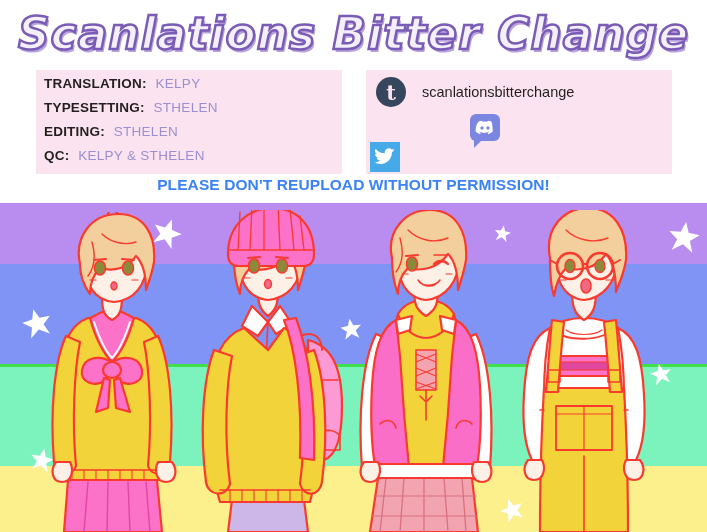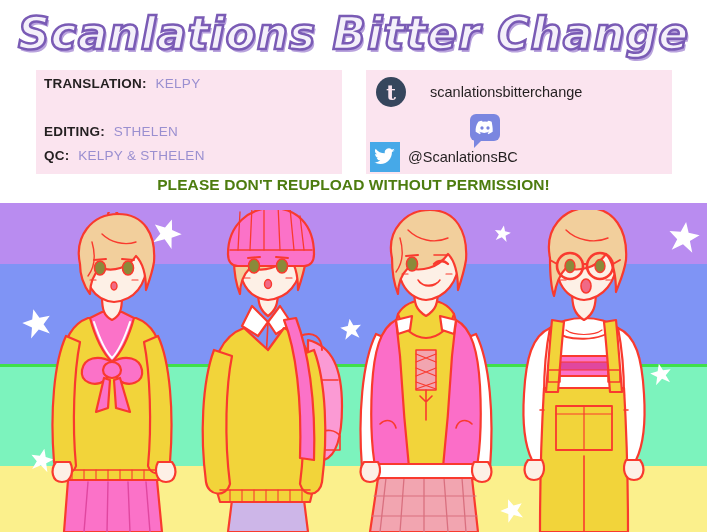--- a/index.html
+++ b/index.html
@@ -42,21 +42,21 @@
   .ico-discord{width:30px;height:27px;border-radius:6px;background:#7a86e0;
                display:flex;align-items:center;justify-content:center;}
   .ico-discord:after{content:"";position:absolute;left:4px;bottom:-7px;
                      border-left:8px solid #7a86e0;border-bottom:8px solid transparent;}
   
   .ico-twitter{width:30px;height:30px;background:#46a9e8;
                display:flex;align-items:center;justify-content:center;}
 
   #warning{position:absolute;left:0;top:176px;width:707px;text-align:center;
            font-family:"Liberation Sans",sans-serif;font-weight:bold;font-size:15.5px;
-           color:#4d7c0f;letter-spacing:.1px;white-space:nowrap;}
+           color:#3b82f6;letter-spacing:.1px;white-space:nowrap;}
 
   
   #illus{position:absolute;left:0;top:203px;width:707px;height:329px;overflow:hidden;}
   .stripe{position:absolute;left:0;width:707px;}
   .star{position:absolute;color:#fff;line-height:1;
         font-family:"DejaVu Sans",sans-serif;
         text-shadow:0 0 1px rgba(255,255,255,.9);
         transform-origin:50% 50%;}
 
   
@@ -69,54 +69,57 @@
 
   <div id="header">
 
     <div id="title">Scanlations Bitter Change</div>
 
     <div id="credits-box">
       <div class="credit-row" style="top:6px">
         <span class="credit-role" style="margin-right: 5px;">TRANSLATION:</span>
         <span class="credit-name">KELPY</span>
       </div>
+      <div class="credit-row" style="top:30px">
+        <span class="credit-role" style="margin-right: 5px;">TYPESETTING:</span>
+        <span class="credit-name">STHELEN</span>
+      </div>
       <div class="credit-row" style="top:78px">
         <span class="credit-role" style="margin-right: 5px;">QC:</span>
         <span class="credit-name">KELPY &amp; STHELEN</span>
       </div>
       <div class="credit-row" style="top:54px">
         <span class="credit-role" style="margin-right: 5px;">EDITING:</span>
         <span class="credit-name">STHELEN</span>
       </div>
     </div>
 
     <div id="social-box">
 
       <div class="social-row" style="left:10px;top:7px">
         <span class="ico ico-tumblr">
           <span>t</span>
         </span>
-        <span class="social-text" style="margin-left:24px">scanlationsbitterchange</span>
+        <span class="social-text" style="margin-left:16px">scanlationsbitterchange</span>
       </div>
 
       <div class="social-row" style="left:104px;top:44px">
         <span class="ico ico-discord">
           <svg width="20" height="15" viewBox="0 0 24 18">
             <path d="M20 2.2A17 17 0 0 0 15.5 1l-.5 1a15 15 0 0 0-6 0L8.5 1A17 17 0 0 0 4 2.2C1.2 6.3.5 10.3.8 14.2A17 17 0 0 0 6 17l1-1.6a11 11 0 0 1-1.8-.9l.4-.3a12 12 0 0 0 10.8 0l.4.3a11 11 0 0 1-1.8.9L16 17a17 17 0 0 0 5.2-2.8c.4-4.6-.6-8.5-1.2-12zM8.4 11.7c-1 0-1.9-1-1.9-2.1s.8-2.1 1.9-2.1 1.9 1 1.9 2.1-.8 2.1-1.9 2.1zm7.2 0c-1 0-1.9-1-1.9-2.1s.8-2.1 1.9-2.1 1.9 1 1.9 2.1-.8 2.1-1.9 2.1z" fill="#ffffff"></path>
           </svg>
         </span>
       </div>
 
       <div class="social-row" style="left:4px;top:72px">
         <span class="ico ico-twitter">
           <svg width="22" height="18" viewBox="0 0 24 20">
             <path d="M23 2.5a9 9 0 0 1-2.6.7 4.5 4.5 0 0 0 2-2.5 9 9 0 0 1-2.9 1.1 4.5 4.5 0 0 0-7.7 4.1A12.8 12.8 0 0 1 1.6.9a4.5 4.5 0 0 0 1.4 6 4.4 4.4 0 0 1-2-.6v.1a4.5 4.5 0 0 0 3.6 4.4 4.5 4.5 0 0 1-2 .1 4.5 4.5 0 0 0 4.2 3.1A9 9 0 0 1 0 15.9a12.7 12.7 0 0 0 6.9 2c8.3 0 12.8-6.9 12.8-12.8v-.6A9 9 0 0 0 23 2.5z" fill="#ffffff"></path>
           </svg>
         </span>
-        <span class="social-text" style="margin-left:8px">@ScanlationsBC</span>
       </div>
     </div>
 
     <div id="warning">PLEASE DON'T REUPLOAD WITHOUT PERMISSION!</div>
   </div>
 
   <div id="illus">
     <div id="stripes">
         <div class="stripe" style="top: 0px; height: 61px; background: rgb(185, 140, 240);"></div>
         <div class="stripe" style="top: 61px; height: 100px; background: rgb(127, 148, 245);"></div>

